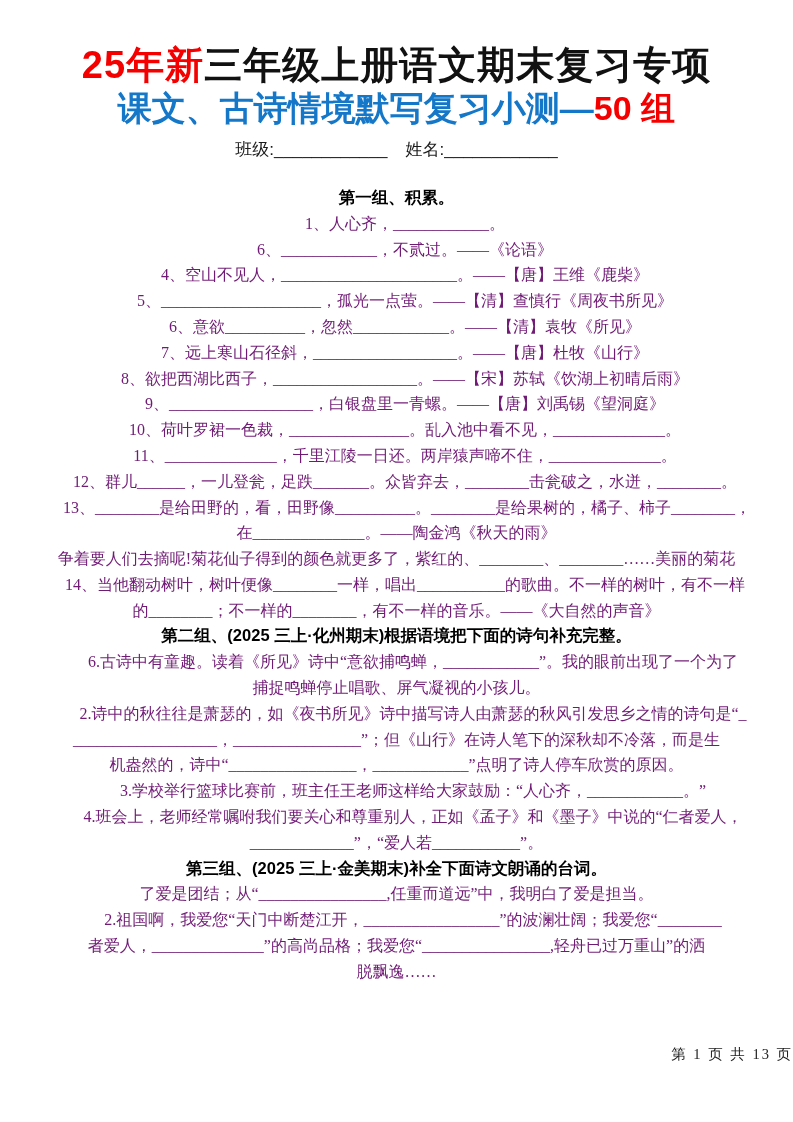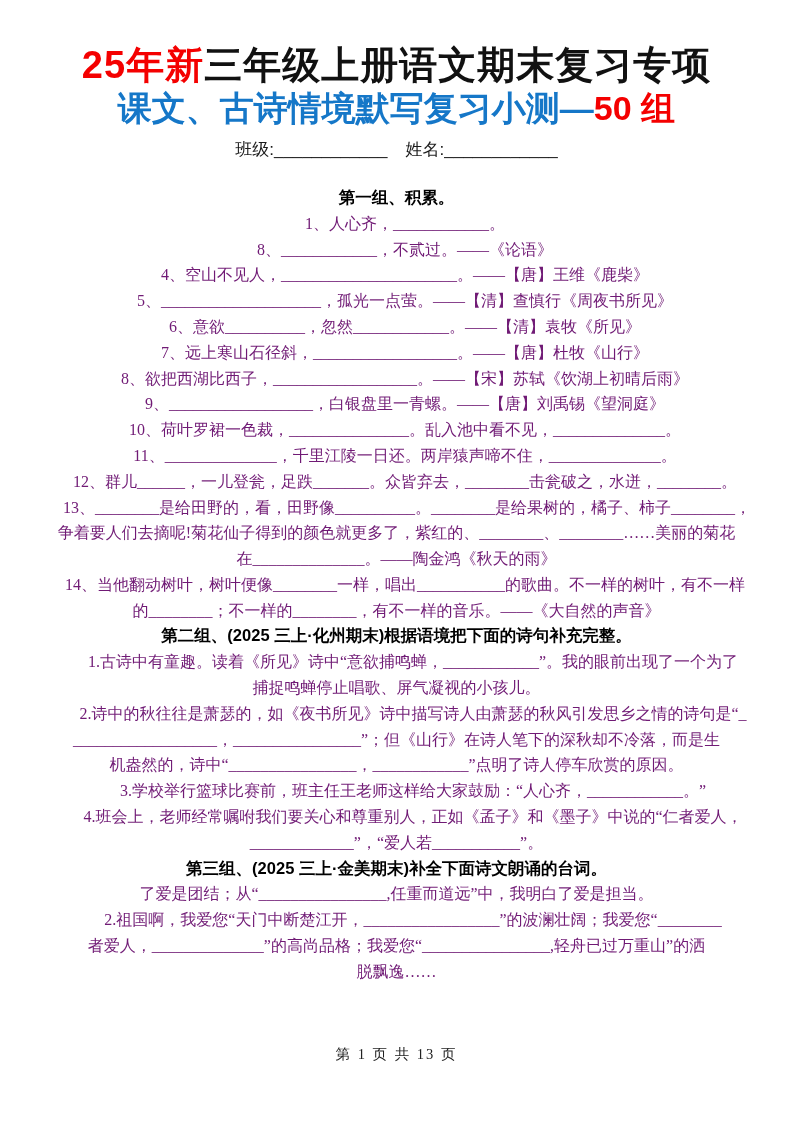--- a/index.html
+++ b/index.html
@@ -66,21 +66,21 @@
     color: #701a75;
   }
   .ind-0 { padding-left: 0; }
   .ind-1 { padding-left: 17px; }
   .ind-2 { padding-left: 33px; }
   .page-footer {
     position: absolute;
     left: 0;
     right: 0;
     bottom: 58px;
-    text-align: center;
+    text-align: right;
     font-size: 14.5px;
     color: #222222;
     letter-spacing: 2px;
   }
 </style>
 </head>
 <body>
 
 <div class="page">
 
@@ -97,37 +97,37 @@
       <span>班级:</span><span class="meta-blank">____________</span>
     </span>
     <span class="meta-field">
       <span>姓名:</span><span class="meta-blank">____________</span>
     </span>
   </div>
 
   <div class="content">
       <div class="section-heading">第一组、积累。</div>
       <div class="line ind-1">1、人心齐，____________。</div>
-      <div class="line ind-1">8、____________，不贰过。——《论语》</div>
+      <div class="line ind-1">6、____________，不贰过。——《论语》</div>
       <div class="line ind-1">4、空山不见人，______________________。——【唐】王维《鹿柴》</div>
       <div class="line ind-1">5、____________________，孤光一点萤。——【清】查慎行《周夜书所见》</div>
       <div class="line ind-1">6、意欲__________，忽然____________。——【清】袁牧《所见》</div>
       <div class="line ind-1">7、远上寒山石径斜，__________________。——【唐】杜牧《山行》</div>
       <div class="line ind-1">8、欲把西湖比西子，__________________。——【宋】苏轼《饮湖上初晴后雨》</div>
       <div class="line ind-1">9、__________________，白银盘里一青螺。——【唐】刘禹锡《望洞庭》</div>
       <div class="line ind-1">10、荷叶罗裙一色裁，_______________。乱入池中看不见，______________。</div>
       <div class="line ind-1">11、______________，千里江陵一日还。两岸猿声啼不住，______________。</div>
       <div class="line ind-1">12、群儿______，一儿登瓮，足跌_______。众皆弃去，________击瓮破之，水迸，________。</div>
       <div class="line ind-1">13、________是给田野的，看，田野像__________。________是给果树的，橘子、柿子________，</div>
+      <div class="line ind-0">在______________。——陶金鸿《秋天的雨》</div>
       <div class="line ind-0">争着要人们去摘呢!菊花仙子得到的颜色就更多了，紫红的、________、________……美丽的菊花</div>
-      <div class="line ind-0">在______________。——陶金鸿《秋天的雨》</div>
       <div class="line ind-1">14、当他翻动树叶，树叶便像________一样，唱出___________的歌曲。不一样的树叶，有不一样</div>
       <div class="line ind-0">的________；不一样的________，有不一样的音乐。——《大自然的声音》</div>
       <div class="section-heading">第二组、(2025 三上·化州期末)根据语境把下面的诗句补充完整。</div>
-      <div class="line ind-2">1.古诗中有童趣。读着《所见》诗中“意欲捕鸣蝉，____________”。我的眼前出现了一个为了</div>
+      <div class="line ind-2">6.古诗中有童趣。读着《所见》诗中“意欲捕鸣蝉，____________”。我的眼前出现了一个为了</div>
       <div class="line ind-0">捕捉鸣蝉停止唱歌、屏气凝视的小孩儿。</div>
       <div class="line ind-2">2.诗中的秋往往是萧瑟的，如《夜书所见》诗中描写诗人由萧瑟的秋风引发思乡之情的诗句是“_</div>
       <div class="line ind-0">__________________，________________”；但《山行》在诗人笔下的深秋却不冷落，而是生</div>
       <div class="line ind-0">机盎然的，诗中“________________，____________”点明了诗人停车欣赏的原因。</div>
       <div class="line ind-2">3.学校举行篮球比赛前，班主任王老师这样给大家鼓励：“人心齐，____________。”</div>
       <div class="line ind-2">4.班会上，老师经常嘱咐我们要关心和尊重别人，正如《孟子》和《墨子》中说的“仁者爱人，</div>
       <div class="line ind-0">_____________”，“爱人若___________”。</div>
       <div class="section-heading">第三组、(2025 三上·金美期末)补全下面诗文朗诵的台词。</div>
       <div class="line ind-0">了爱是团结；从“________________,任重而道远”中，我明白了爱是担当。</div>
       <div class="line ind-2">2.祖国啊，我爱您“天门中断楚江开，_________________”的波澜壮阔；我爱您“________</div>

